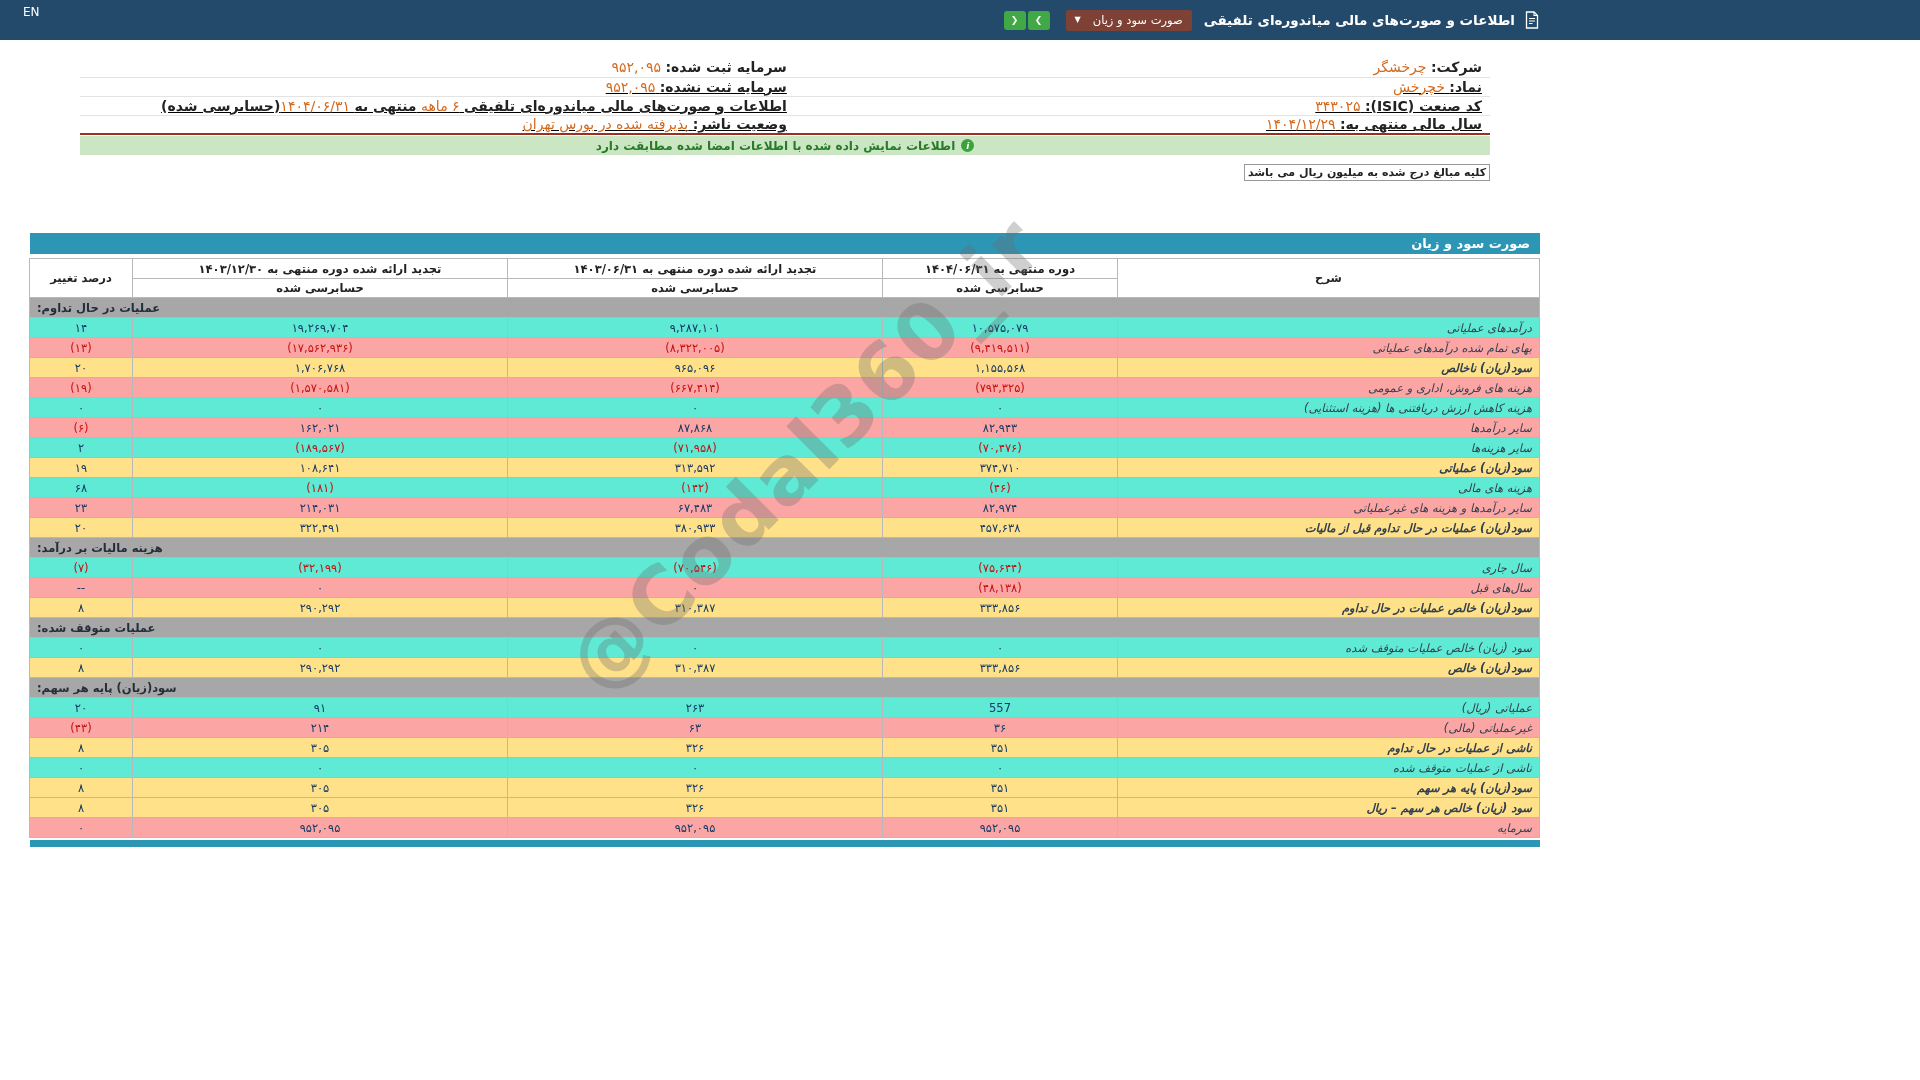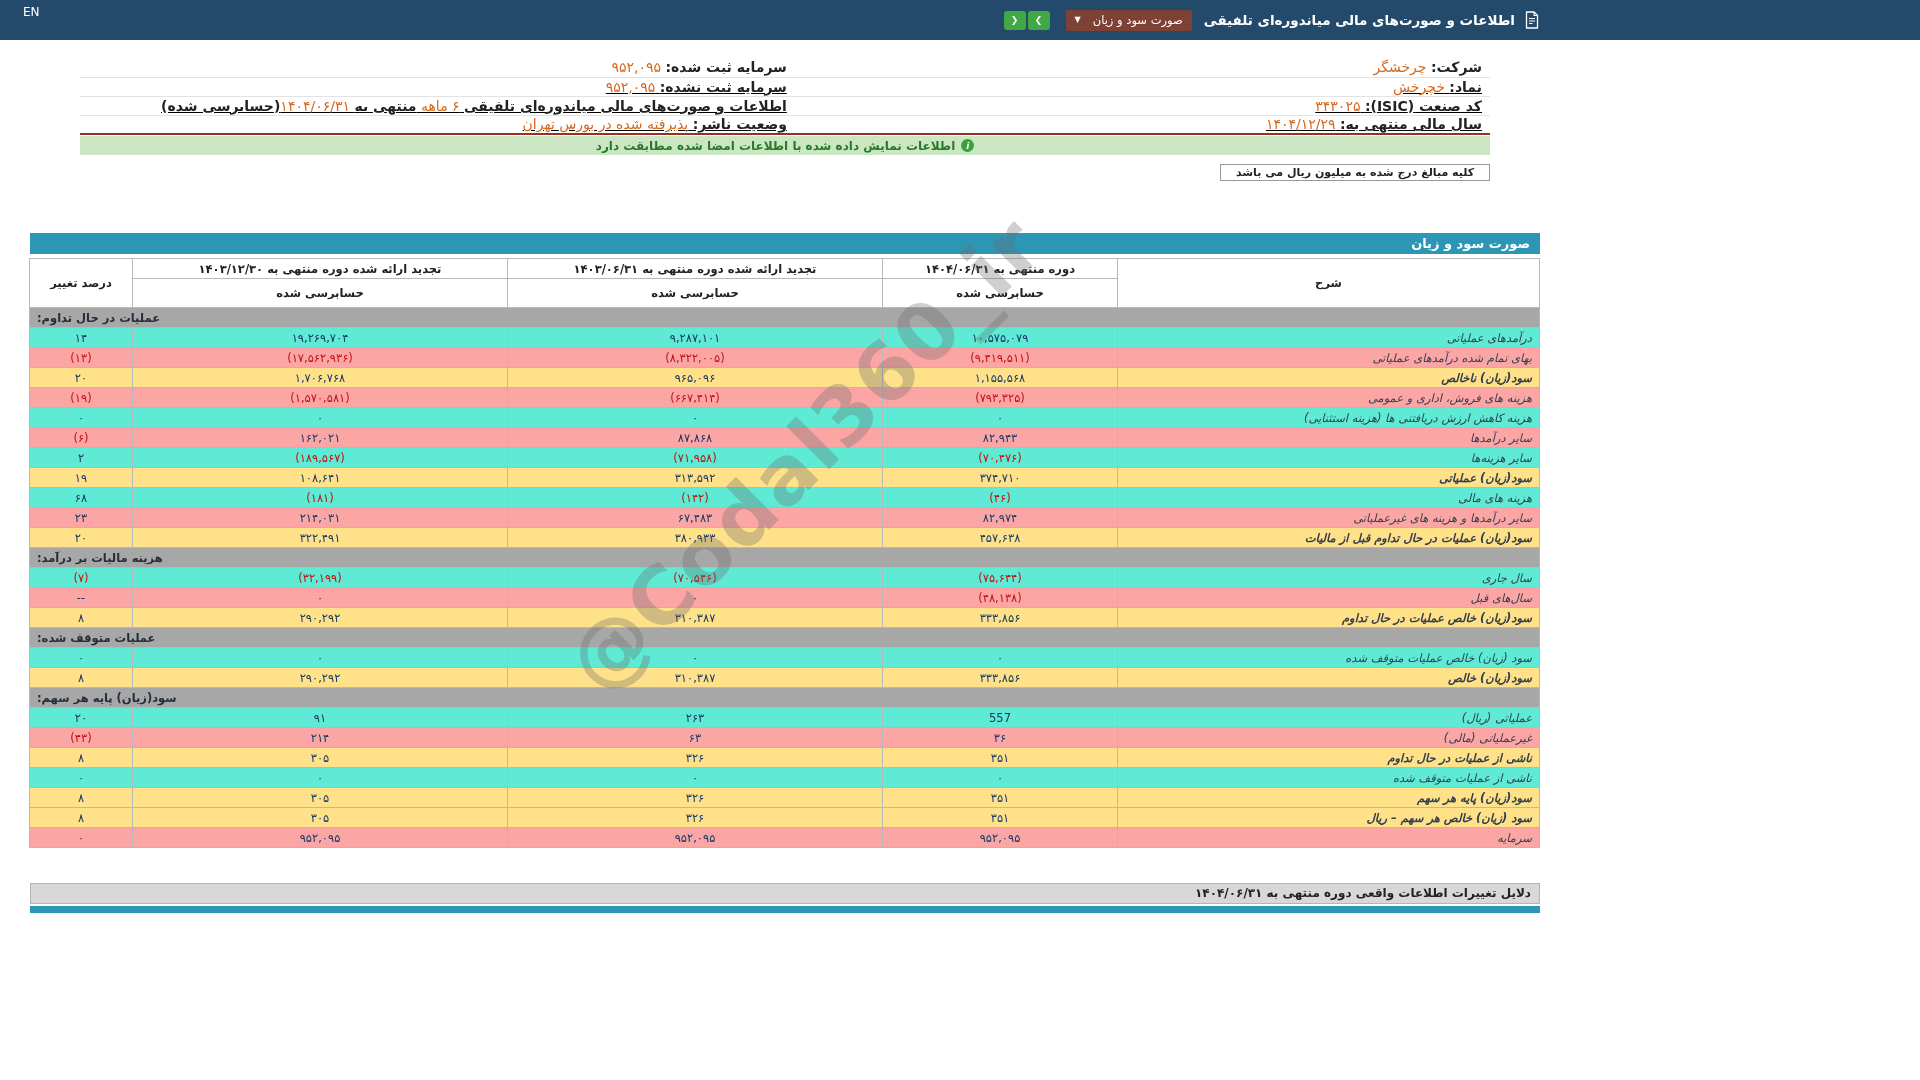--- a/index.html
+++ b/index.html
@@ -46,33 +46,33 @@
 
   
   .alert { margin: 1px 50px 0 50px; background: #cbe6c3; height: 19px; display: flex;
            align-items: center; justify-content: center; gap: 6px;
            color: #277a27; font-size: 12px; font-weight: bold; }
   .info-icon { width: 13px; height: 13px; border-radius: 50%; background: #3aa23a; color: #fff;
                font-size: 9px; font-weight: bold; display: flex; align-items: center; justify-content: center;
                font-style: italic; flex: 0 0 auto; }
 
   
-  .units-note { margin: 9px auto 0 0; margin-right: 50px; width: 270px; height: 17px;
+  .units-note { margin: 9px auto 0 0; margin-right: 50px; width: 246px; height: 17px;
                 border: 1px solid #999; background: #fff; font-size: 11px; font-weight: bold;
                 color: #222; text-align: center; line-height: 15px; }
 
   
   .stmt-section { margin-top: 52px; }
   .stmt-title { background: #2e96b5; color: #fff; font-weight: bold; font-size: 13px;
                 height: 21px; line-height: 21px; padding: 0 10px; }
   table.stmt { width: 100%; border-collapse: collapse; table-layout: fixed; margin-top: 4px;
                font-size: 11.5px; }
   table.stmt th { background: #ffffff; border: 1px solid #b8b8b8; font-weight: bold; color: #222;
                   height: 20px; text-align: center; padding: 0 4px; }
-  table.stmt thead tr + tr th { height: 29px; margin-left: 33px; }
+  table.stmt thead tr + tr th { height: 19px; margin-left: 33px; }
   table.stmt td { border: 1px solid #b8b8b8; height: 20px; padding: 0 7px; vertical-align: middle; }
   td.desc { text-align: right; color: #33404f; white-space: nowrap; overflow: hidden; font-style: italic; }
   td.num, td.pct { text-align: center; color: #173a66; direction: rtl; }
   td.neg { color: #c41111; }
   tr.section-row td { background: #a7a7a7; font-weight: bold; color: #242e3a; text-align: left; }
   tr.row-blue  td { background: #5eead4; }
   tr.row-white td { background: #fca5a5; }
   tr.row-yellow td { background: #ffe189; }
   tr.row-yellow td.desc { font-weight: bold; }
 
@@ -374,17 +374,16 @@
               <td class="desc">سرمایه</td>
               <td class="num">۹۵۲,۰۹۵</td>
               <td class="num">۹۵۲,۰۹۵</td>
               <td class="num">۹۵۲,۰۹۵</td>
               <td class="pct">۰</td>
             </tr>
           </tbody>
       </table>
     </section>
 
-    <div class="reasons-bar">دلایل تغییرات اطلاعات واقعی دوره منتهی به ۱۴۰۴/۰۶/۳۱</div>
     <div class="teal-strip"></div>
 
   </div>
 </div>
 
 </body></html>

